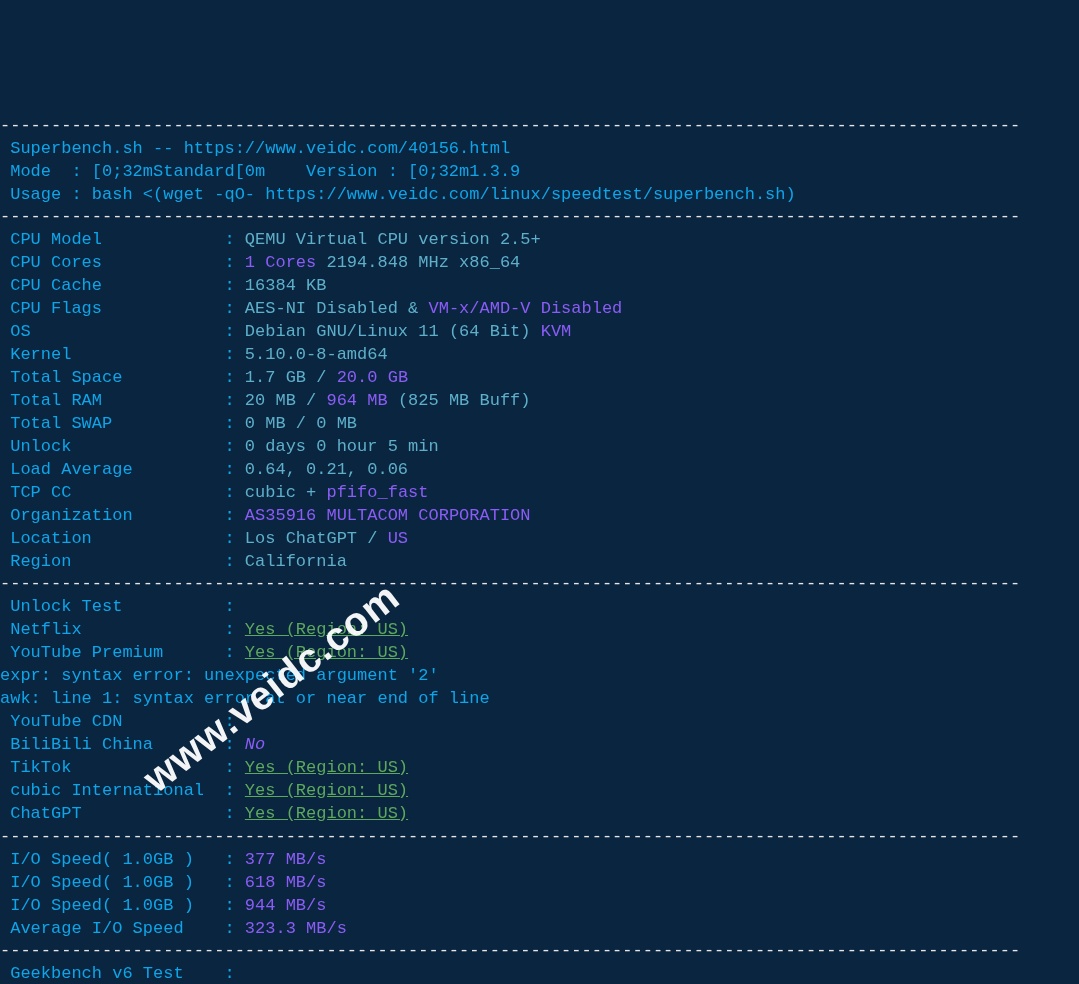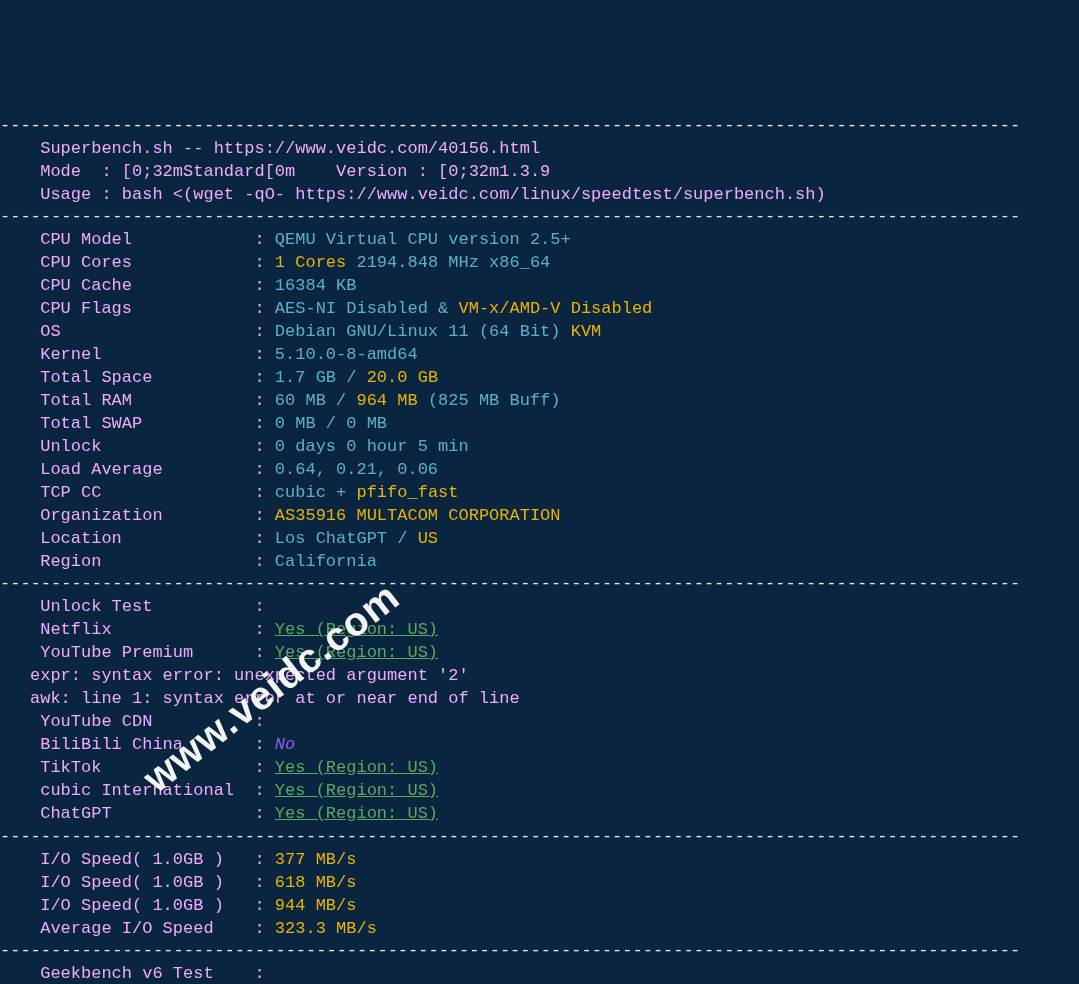--- a/index.html
+++ b/index.html
@@ -19,33 +19,32 @@
       white-space: pre;
     }
     .dash-line {
       color: #e6e6e6;
     }
     .cyan {
       color: #5eafca;
       margin-top: 48px;
     }
     .yellow {
-      color: #eab308;
+      color: #8b5cf6;
     }
     .green {
       color: #5da85d;
       text-decoration: underline;
     }
     .red {
       color: #8b5cf6;
       font-style: italic;
     }
     .white {
-      color: #f0abfc;
-      margin-left: 30px;
+      color: #0ea5e9;
     }
     .watermark {
       position: absolute;
       top: 660px;
       left: 115px;
       color: rgba(255, 255, 255, 0.95);
       font-size: 40px;
       font-weight: bold;
       transform: rotate(-38deg);
       pointer-events: none;
@@ -64,21 +63,21 @@
 <span class="white"> Mode  : [0;32mStandard[0m    Version : [0;32m1.3.9</span>
 <span class="white"> Usage : bash &lt;(wget -qO- https://www.veidc.com/linux/speedtest/superbench.sh)</span>
 <span class="dash-line">----------------------------------------------------------------------------------------------------</span>
 <span><span class="white"> CPU Model            : </span><span class="cyan">QEMU Virtual CPU version 2.5+</span></span>
 <span><span class="white"> CPU Cores            : </span><span class="yellow">1 Cores </span><span class="cyan">2194.848 MHz x86_64</span></span>
 <span><span class="white"> CPU Cache            : </span><span class="cyan">16384 KB</span></span>
 <span><span class="white"> CPU Flags            : </span><span class="cyan">AES-NI Disabled &amp; </span><span class="yellow">VM-x/AMD-V Disabled</span></span>
 <span><span class="white"> OS                   : </span><span class="cyan">Debian GNU/Linux 11 (64 Bit) </span><span class="yellow">KVM</span></span>
 <span><span class="white"> Kernel               : </span><span class="cyan">5.10.0-8-amd64</span></span>
 <span><span class="white"> Total Space          : </span><span class="cyan">1.7 GB / </span><span class="yellow">20.0 GB</span></span>
-<span><span class="white"> Total RAM            : </span><span class="cyan">60 MB / </span><span class="yellow">964 MB </span><span class="cyan">(825 MB Buff)</span></span>
+<span><span class="white"> Total RAM            : </span><span class="cyan">20 MB / </span><span class="yellow">964 MB </span><span class="cyan">(825 MB Buff)</span></span>
 <span><span class="white"> Total SWAP           : </span><span class="cyan">0 MB / 0 MB</span></span>
 <span><span class="white"> Unlock               : </span><span class="cyan">0 days 0 hour 5 min</span></span>
 <span><span class="white"> Load Average         : </span><span class="cyan">0.64, 0.21, 0.06</span></span>
 <span><span class="white"> TCP CC               : </span><span class="cyan">cubic + </span><span class="yellow">pfifo_fast</span></span>
 <span><span class="white"> Organization         : </span><span class="yellow">AS35916 MULTACOM CORPORATION</span></span>
 <span><span class="white"> Location             : </span><span class="cyan">Los ChatGPT / </span><span class="yellow">US</span></span>
 <span><span class="white"> Region               : </span><span class="cyan">California</span></span>
 <span class="dash-line">----------------------------------------------------------------------------------------------------</span>
 <span class="white"> Unlock Test          :</span>
 <span><span class="white"> Netflix              : </span><span class="green">Yes (Region: US)</span></span>

